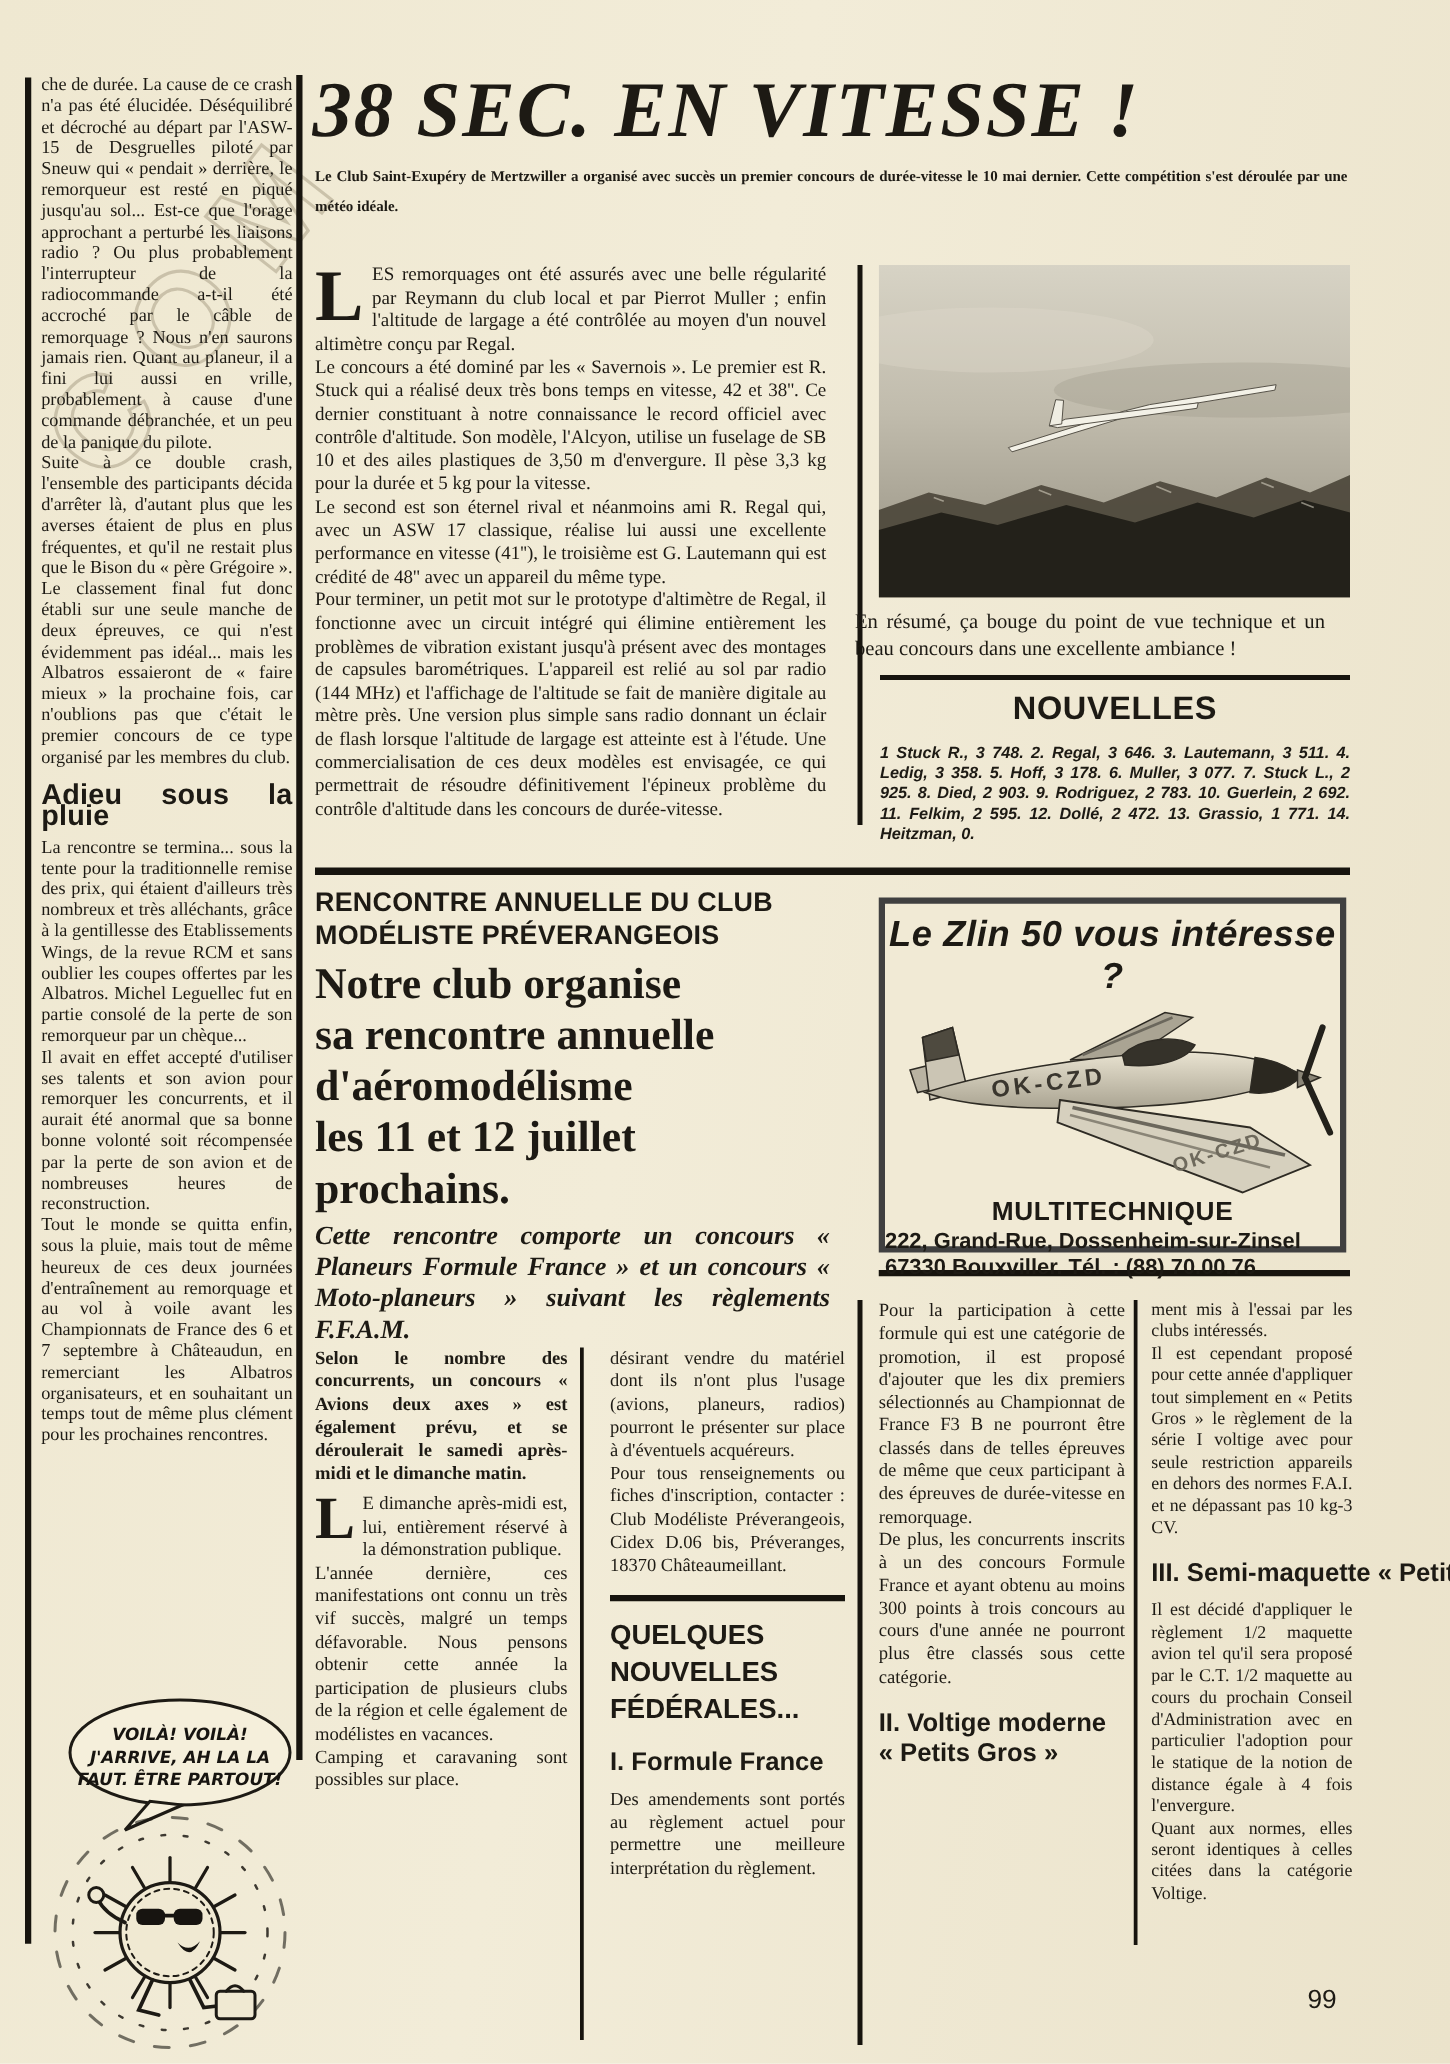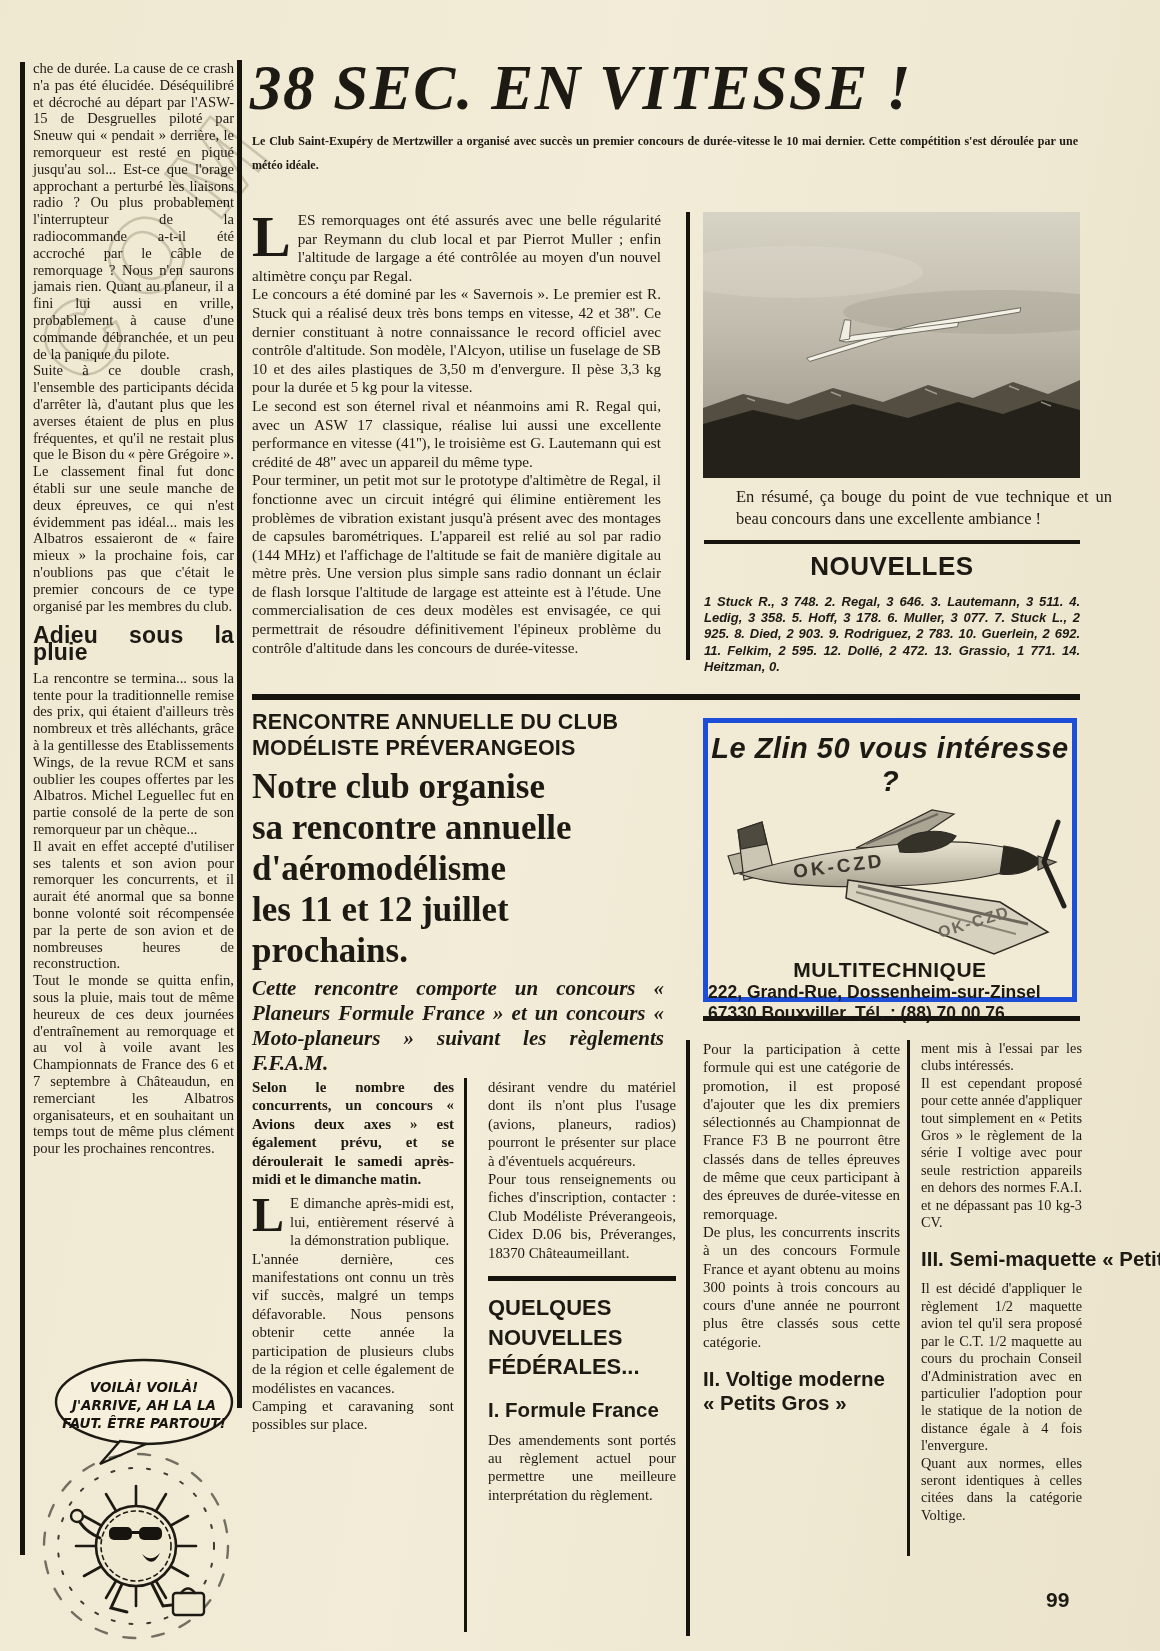--- a/index.html
+++ b/index.html
@@ -46,29 +46,29 @@
   .colC{width:197px;font-size:14.9px;line-height:18.3px}
   .colD{width:161px;font-size:14.3px;line-height:17.4px}
   .colgap{height:6px}
 
   .inline-rule{height:5px;background:#17140e;margin:14px 0 12px}
   .fed-title{font-family:"Liberation Sans",sans-serif;font-weight:bold;font-size:22px;
              line-height:29.5px;white-space:pre-line;margin:0 0 8px}
   .sec-title{font-family:"Liberation Sans",sans-serif;font-weight:bold;font-size:20.5px;
              line-height:24px;white-space:pre-line;margin:16px 0 9px}
 
-  .adbox{border:5px solid #1d4ed8;box-sizing:border-box;background:#f1ead5}
+  .adbox{border:5px solid #404040;box-sizing:border-box;background:#f1ead5}
   .ad-title{font-family:"Liberation Sans",sans-serif;font-weight:bold;font-style:italic;
             font-size:29px;text-align:center;margin-top:9px;letter-spacing:.5px}
   .ad-brand{font-family:"Liberation Sans",sans-serif;font-weight:bold;font-size:21px;
             text-align:center;letter-spacing:.5px}
   .ad-addr{font-family:"Liberation Sans",sans-serif;font-weight:bold;font-size:17.5px;
            text-align:left;line-height:21px}
 
-  .pagenum{font-family:"Liberation Sans",sans-serif;font-weight:bold;font-size:21px}
+  .pagenum{font-family:"Liberation Sans",sans-serif;font-weight:normal;font-size:21px}
 </style>
 </head>
 <body>
 
 <div class="watermark">COM</div>
 
 <div class="vrule" style="left:20px;top:62px;width:5px;height:1493px"></div>
 <div class="vrule" style="left:237px;top:60px;width:5px;height:1348px"></div>
 <div class="vrule" style="left:686px;top:212px;width:4px;height:448px"></div>
 <div class="hrule" style="left:252px;top:694px;width:828px;height:6px"></div>
@@ -158,21 +158,21 @@
   <g stroke="#ded9c9" stroke-width="1.4" opacity=".55">
     <path d="M128,180 l10,4 M222,177 l12,5 M306,174 l10,4 M44,186 l8,3 M338,190 l10,4"></path>
   </g>
   <g transform="translate(208,118) rotate(-14)">
     <polygon points="-108,2 -10,-4 10,-4 112,5 110,9 10,1 -10,1 -106,6" fill="#f3f1e7" stroke="#504c42" stroke-width="0.7"></polygon>
     <polygon points="46,8 -66,-4 -72,-7 -58,-9 48,4" fill="#f3f1e7" stroke="#504c42" stroke-width="0.7"></polygon>
     <polygon points="-72,-7 -62,-26 -56,-24 -62,-6" fill="#efede2" stroke="#504c42" stroke-width="0.7"></polygon>
   </g>
 </svg>
 
-<div class="abs caption just" style="left:736px;top:486px;width:376px">En résumé, ça bouge du point de vue technique et un beau concours dans une excellente ambiance !</div>
+<div class="abs caption just" style="left:684px;top:486px;width:376px">En résumé, ça bouge du point de vue technique et un beau concours dans une excellente ambiance !</div>
 <div class="hrule" style="left:704px;top:540px;width:376px;height:4px"></div>
 <div class="abs class-title" style="left:704px;top:551px;width:376px">NOUVELLES</div>
 <div class="abs class-text just" style="left:704px;top:594px;width:376px">1 Stuck R., 3 748. 2. Regal, 3 646. 3. Lautemann, 3 511. 4. Ledig, 3 358. 5. Hoff, 3 178. 6. Muller, 3 077. 7. Stuck L., 2 925. 8. Died, 2 903. 9. Rodriguez, 2 783. 10. Guerlein, 2 692. 11. Felkim, 2 595. 12. Dollé, 2 472. 13. Grassio, 1 771. 14. Heitzman, 0.</div>
 
 <div class="abs kicker" style="left:252px;top:710px;width:412px">RENCONTRE ANNUELLE DU CLUB
 MODÉLISTE PRÉVERANGEOIS</div>
 <div class="abs bighead" style="left:252px;top:766px;width:412px">Notre club organise
 sa rencontre annuelle
 d'aéromodélisme
 les 11 et 12 juillet

